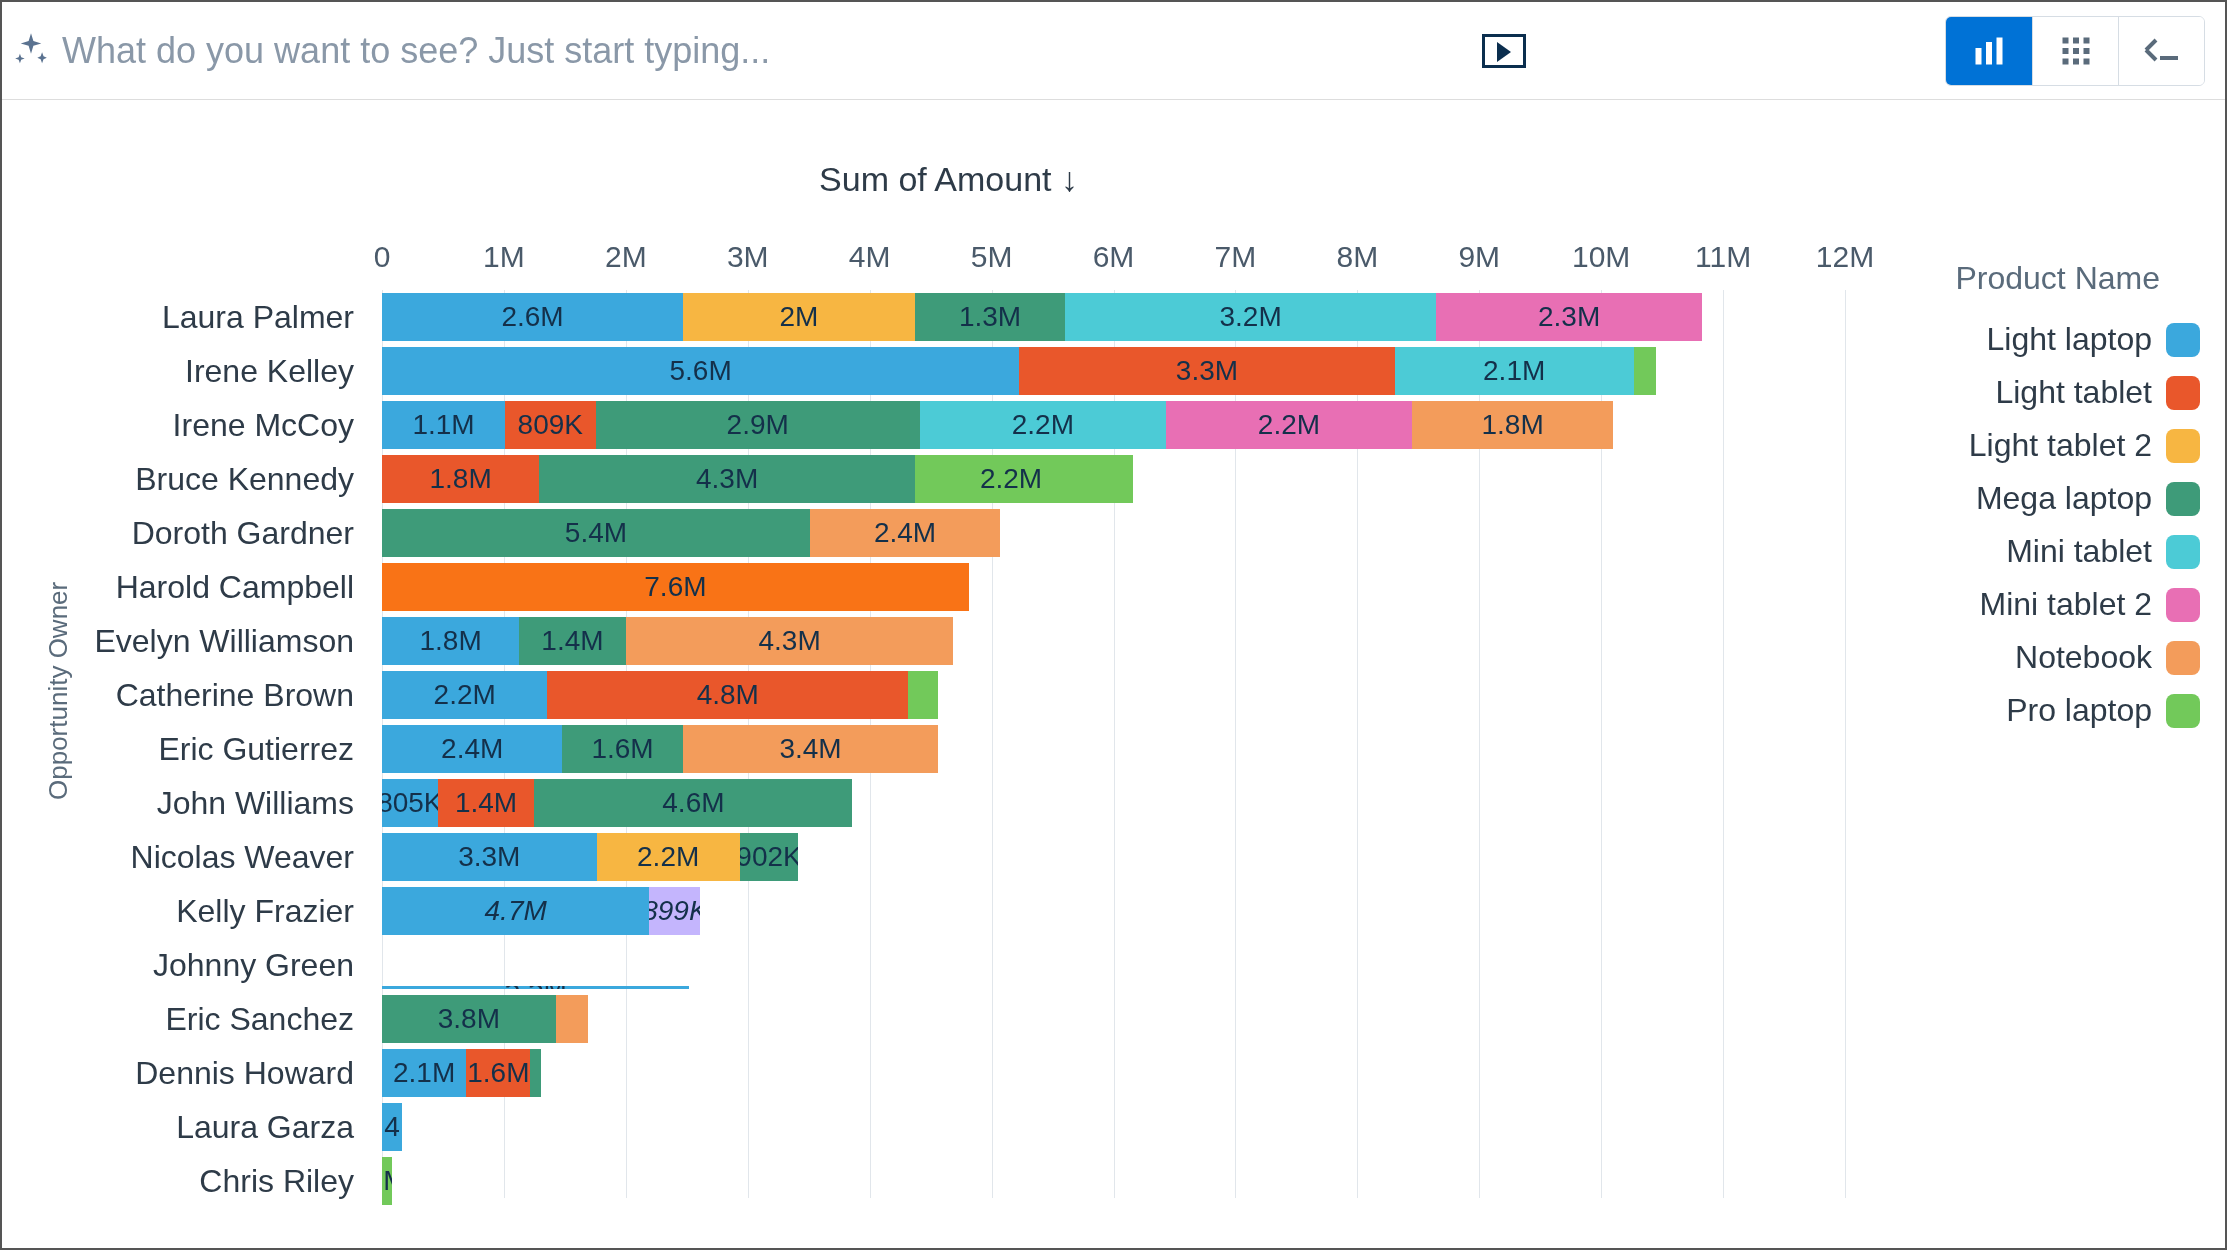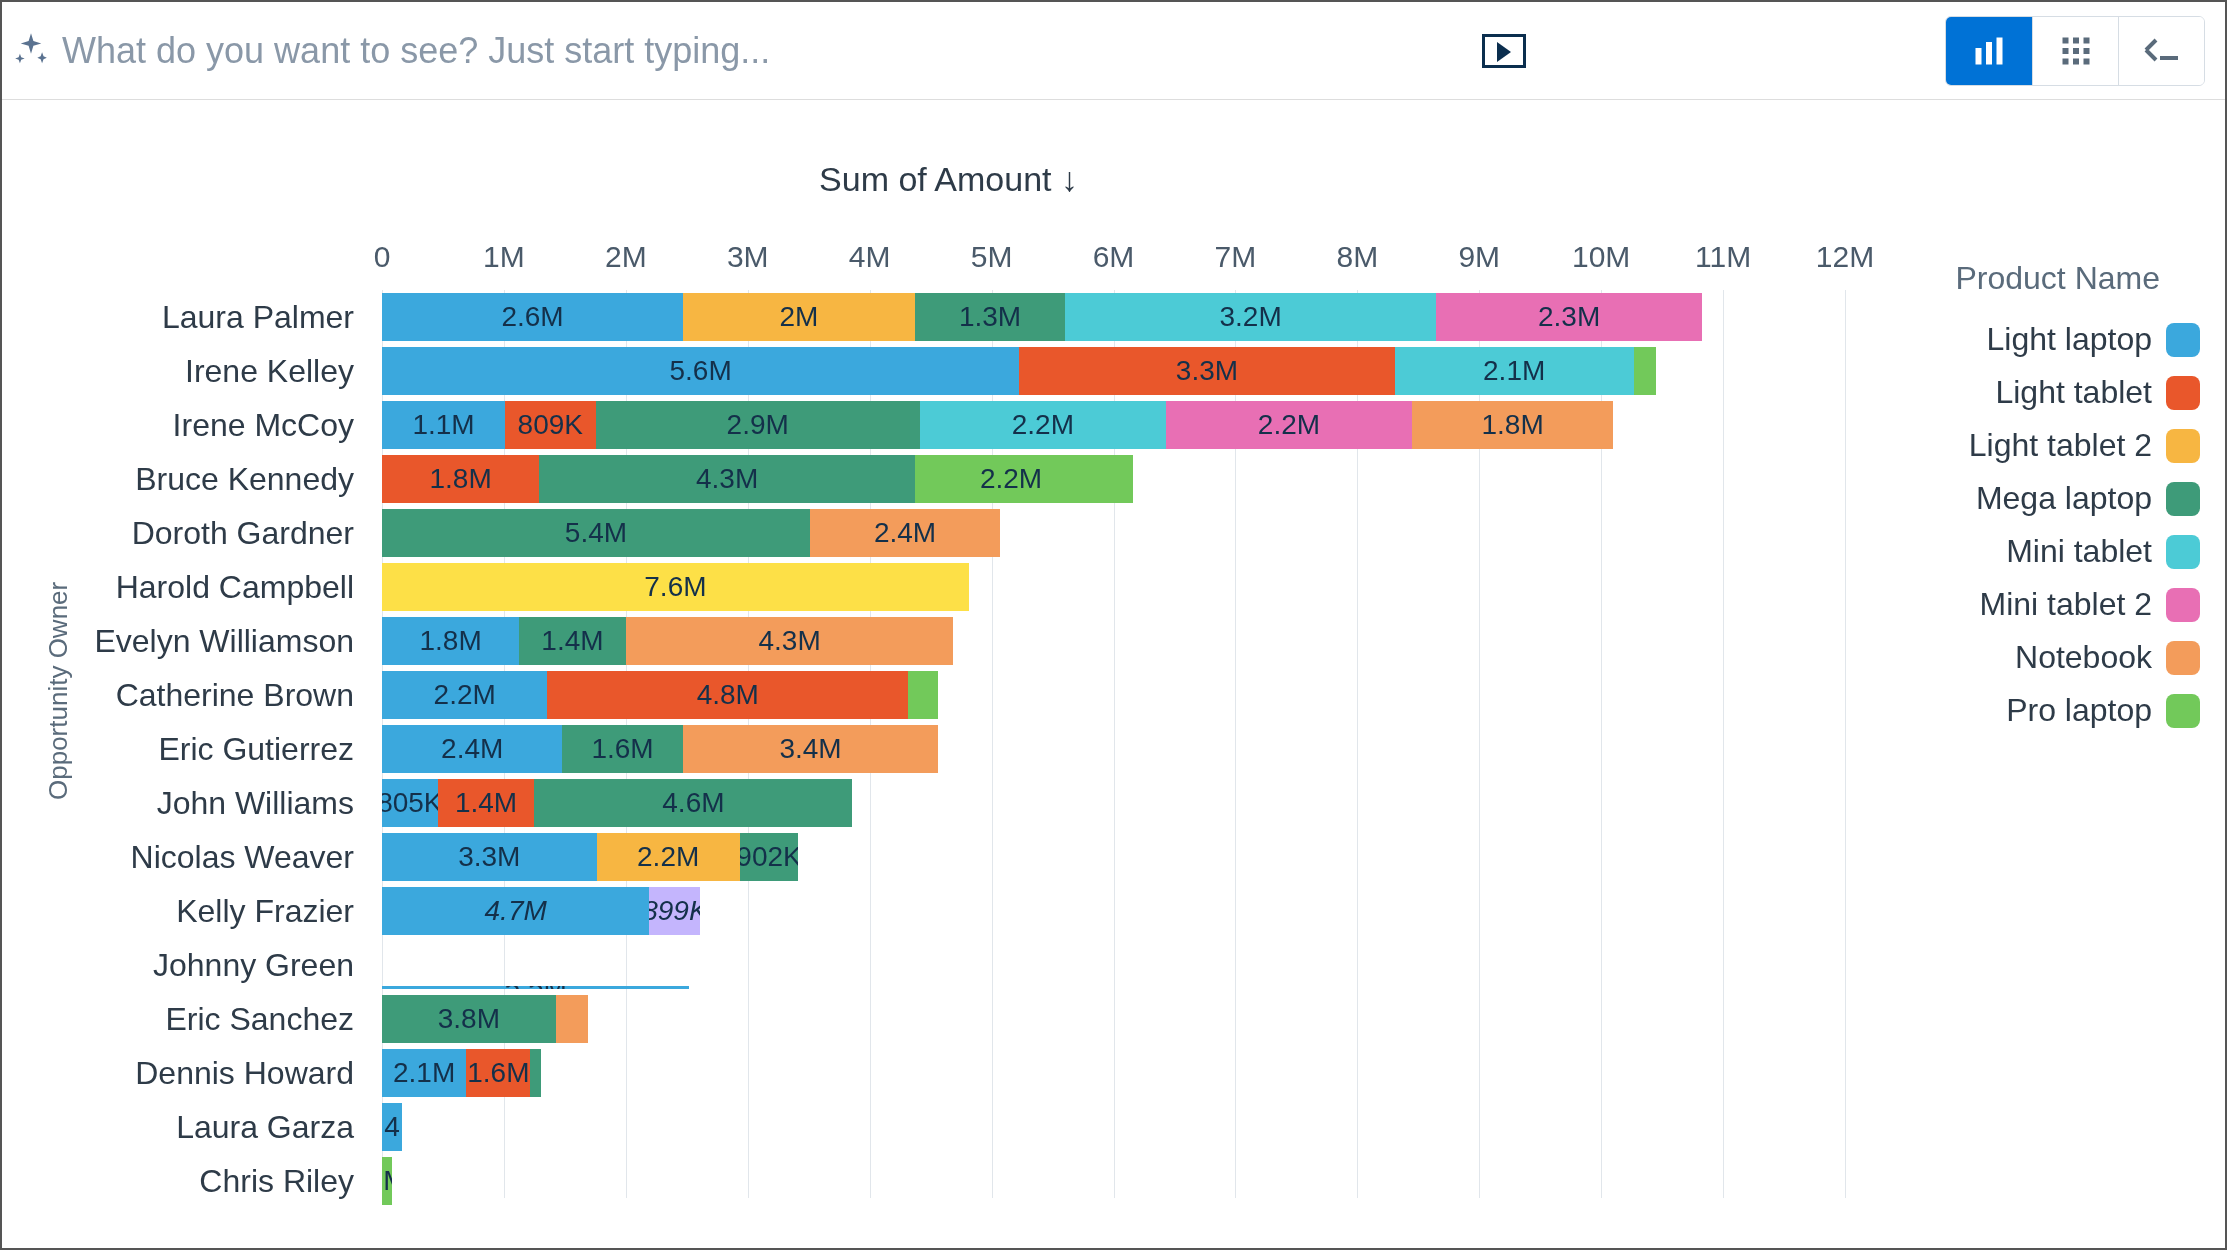--- a/index.html
+++ b/index.html
@@ -168,21 +168,21 @@
           <div class="row">
             <div class="row-label">Doroth Gardner</div>
             <div class="bar" style="left: 0px; width: 65%;">
               <div class="seg" title="Doroth Gardner — Mega laptop: 5.4M" style="width: 45%; background: rgb(62, 155, 121);">5.4M</div>
               <div class="seg" title="Doroth Gardner — Notebook: 2.4M" style="width: 20%; background: rgb(243, 156, 91);">2.4M</div>
             </div>
           </div>
           <div class="row">
             <div class="row-label">Harold Campbell</div>
             <div class="bar" style="left: 0px; width: 63.3333%;">
-              <div class="seg" title="Harold Campbell — Light laptop: 7.6M" style="width: 63.3333%; background: #fde047;">7.6M</div>
+              <div class="seg" title="Harold Campbell — Light laptop: 7.6M" style="width: 63.3333%; background: #f97316;">7.6M</div>
             </div>
           </div>
           <div class="row">
             <div class="row-label">Evelyn Williamson</div>
             <div class="bar" style="left: 0px; width: 62.5%;">
               <div class="seg" title="Evelyn Williamson — Light laptop: 1.8M" style="width: 15%; background: rgb(59, 168, 221);">1.8M</div>
               <div class="seg" title="Evelyn Williamson — Mega laptop: 1.4M" style="width: 11.6667%; background: rgb(62, 155, 121);">1.4M</div>
               <div class="seg" title="Evelyn Williamson — Notebook: 4.3M" style="width: 35.8333%; background: rgb(243, 156, 91);">4.3M</div>
             </div>
           </div>

